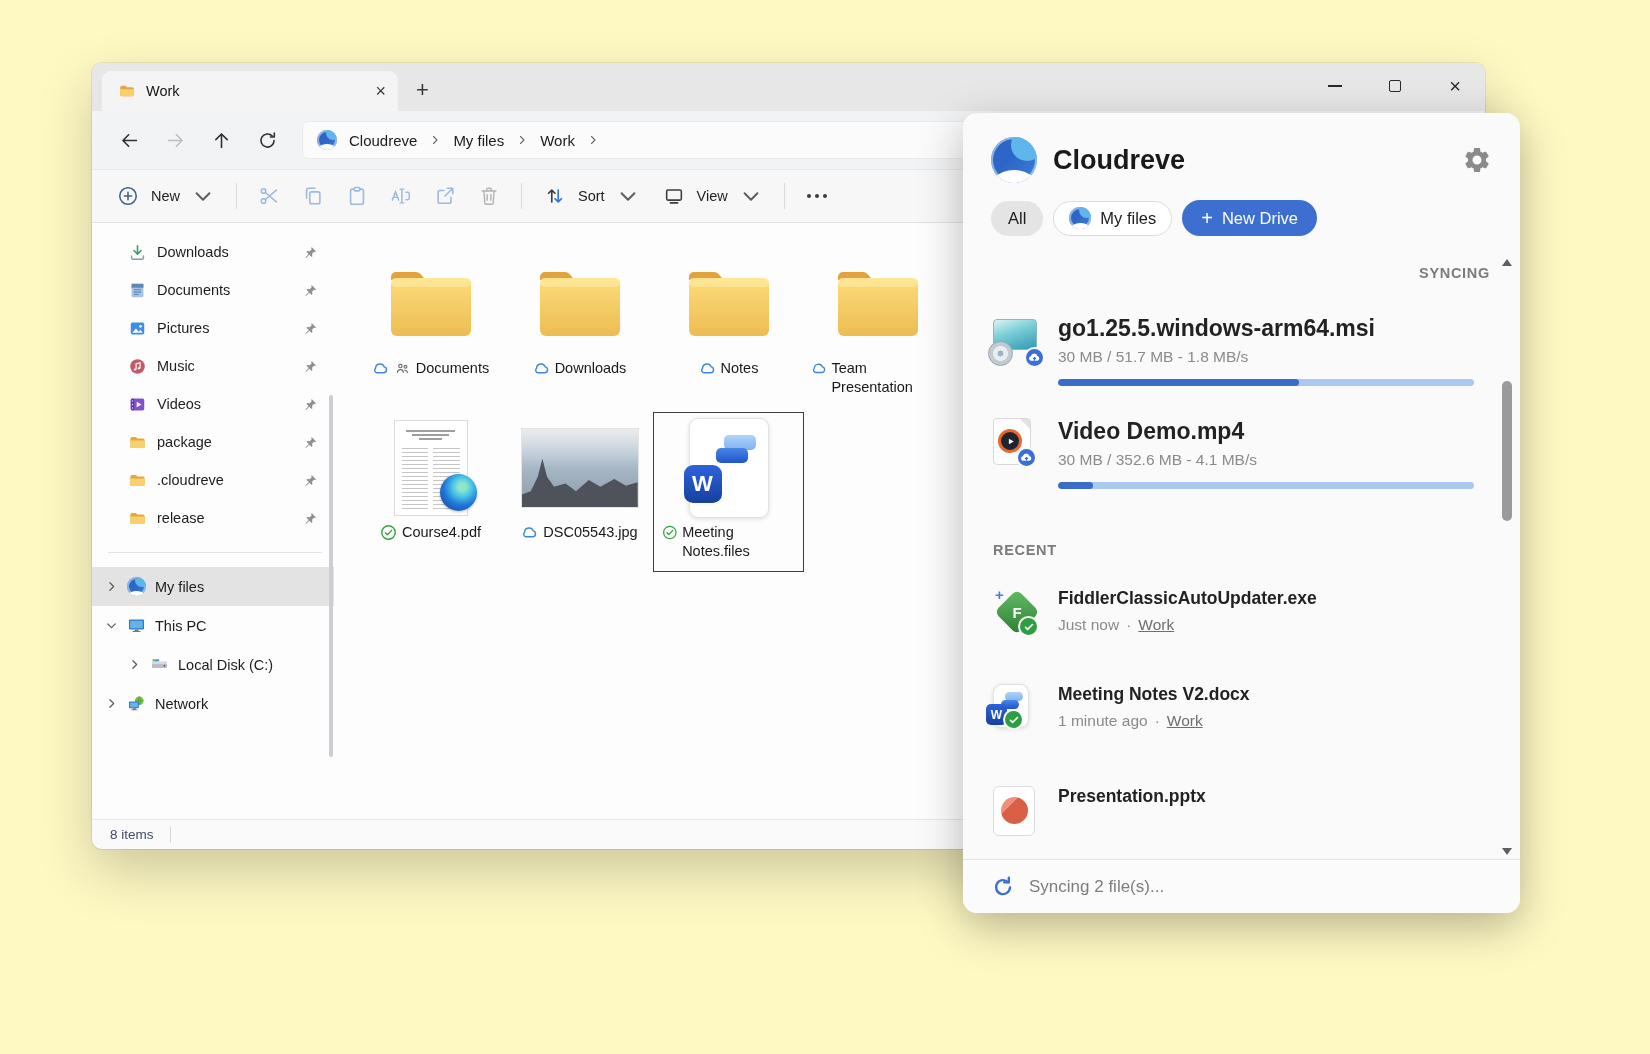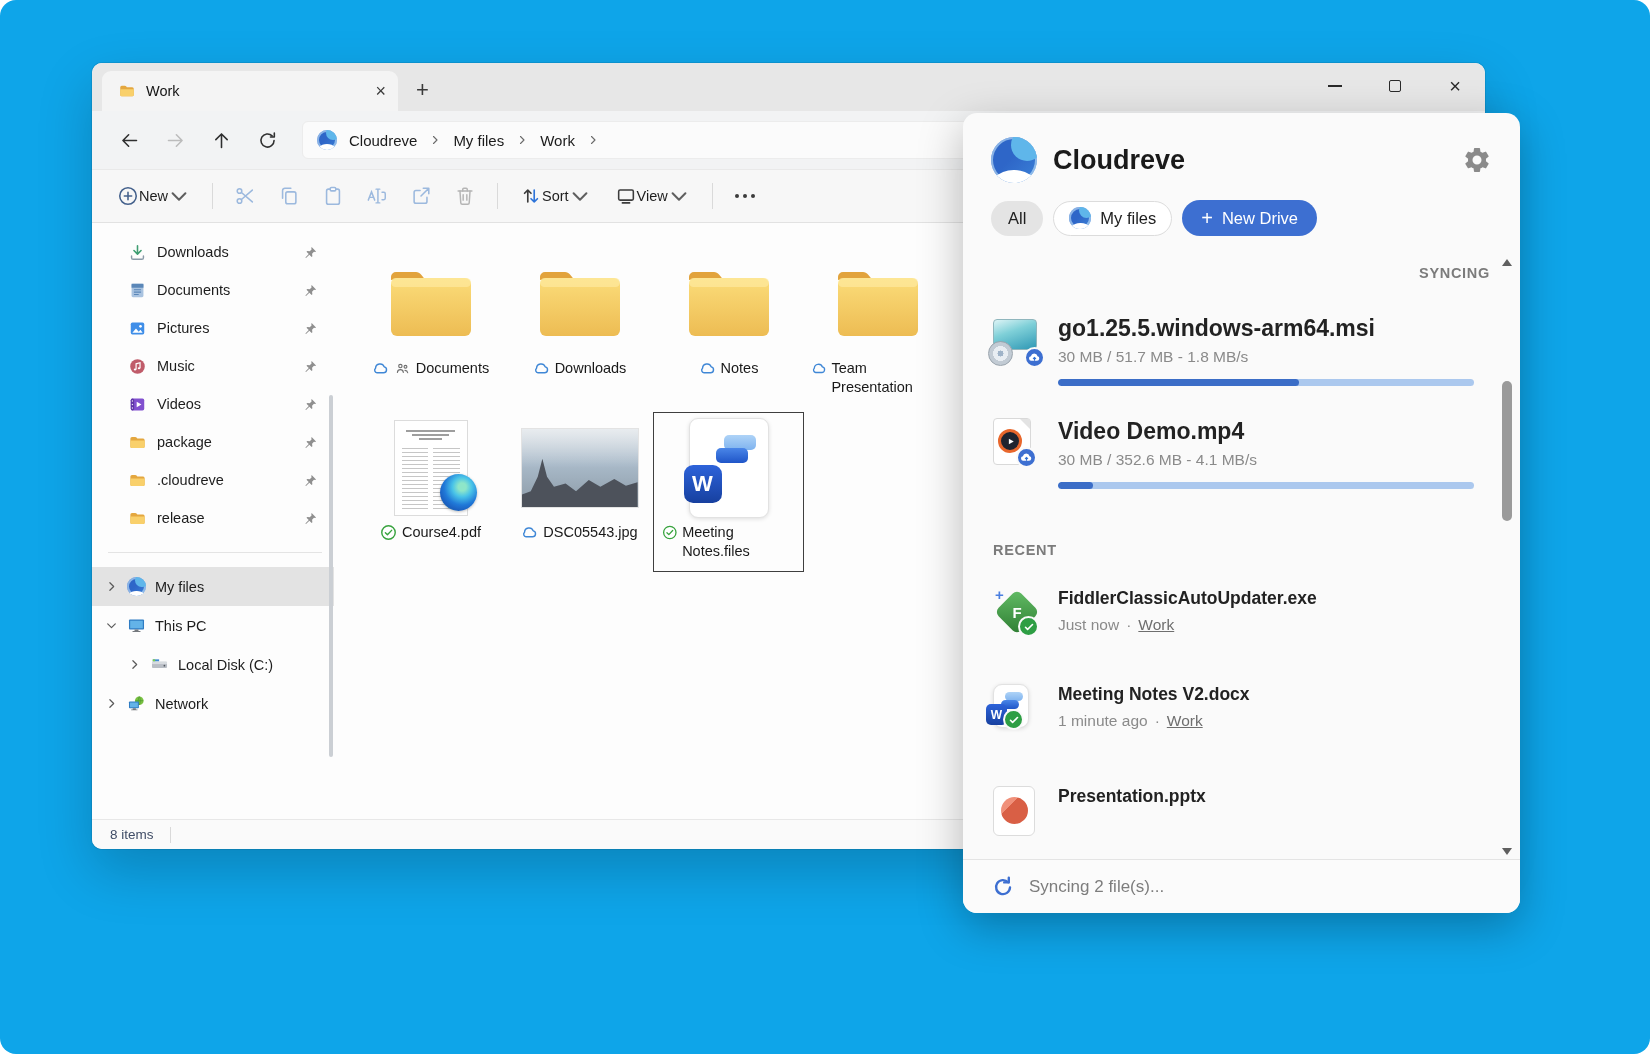--- a/index.html
+++ b/index.html
@@ -1,17 +1,17 @@
 <!DOCTYPE html>
 <html style="--accent-blue: #3d6fd1; --progress-fill: #3b6dc7; --progress-track: #abc8ee; --cloud-blue: #3f87d6; --check-green: #38a33e;"><head>
 <meta charset="utf-8">
 <style>
   * { margin:0; padding:0; box-sizing:border-box; }
   html,body { width:1650px; height:1054px; background:#fff; font-family:"Liberation Sans","DejaVu Sans",sans-serif; }
-  .stage { position:relative; width:1650px; height:1054px; overflow:hidden; background:#0ea5e9;border-radius:16px; }
+  .stage { position:relative; width:1650px; height:1054px; overflow:hidden; background:#fef9c3; }
 
   .ic { display:inline-block; vertical-align:middle; flex:none; }
 
   
   .explorer { position:absolute; left:92px; top:63px; width:1393px; height:786px; border-radius:10px;
     background:#fdfdfd; box-shadow:0 0 0 1px rgba(0,0,0,.08), 0 22px 55px rgba(0,0,0,.20); }
 
   .tabstrip { height:48px; background:#e7e7e7; border-radius:10px 10px 0 0; display:flex; align-items:flex-end; position:relative; }
   .tab { margin-left:10px; width:296px; height:40px; background:#f4f4f4; border-radius:9px 9px 0 0;
     display:flex; align-items:center; gap:10px; padding:0 12px 0 16px; font-size:14.5px; color:#141414; }
@@ -27,21 +27,21 @@
   .nav-btn { width:38px; height:38px; display:flex; align-items:center; justify-content:center; border-radius:5px; cursor:pointer; }
   .nav-btn svg { width:21px; height:21px; }
   .c-dark { color:#2f2f2f; } .c-disabled { color:#bcbcbc; }
   .crumb-box { flex:1; height:38px; background:#fbfbfb; border:1px solid #ececec; border-radius:6px;
     margin-left:8px; display:flex; align-items:center; gap:12px; padding:0 14px; }
   .crumb { font-size:15px; color:#1b1b1b; cursor:pointer; }
   .crumb-chev { width:12px; height:12px; color:#6a6a6a; }
 
   .toolbar { height:54px; background:#f7f7f7; border-top:1px solid #e9e9e9; border-bottom:1px solid #e2e2e2;
     display:flex; align-items:center; padding:0 14px; gap:2px; }
-  .tb-btn { display:flex; align-items:center; gap:0; padding:0 11px; height:38px; border-radius:5px; font-size:14.5px; color:#1e1e1e; cursor:pointer; }
+  .tb-btn { display:flex; align-items:center; gap:12px; padding:0 11px; height:38px; border-radius:5px; font-size:14.5px; color:#1e1e1e; cursor:pointer; }
   .tb-btn svg { width:22px; height:22px; }
   .tb-icon-btn { width:42px; justify-content:center; }
   .tb-sep { width:1px; height:26px; background:#dadada; margin:0 9px; }
   .ci-steel { color:#9cb9de; } .ci-gray { color:#b5b5b5; } .ci-ink { color:#3c3c3c; }
   .chev-sm { width:11px; height:11px; color:#5f5f5f; }
   .more-dots { display:flex; gap:4px; }
   .more-dots i { width:4px; height:4px; border-radius:50%; background:#3c3c3c; }
 
   .ex-body { display:flex; height:596px; background:#fdfdfd; }
   .sidebar { width:242px; padding-top:10px; position:relative; flex:none; }

